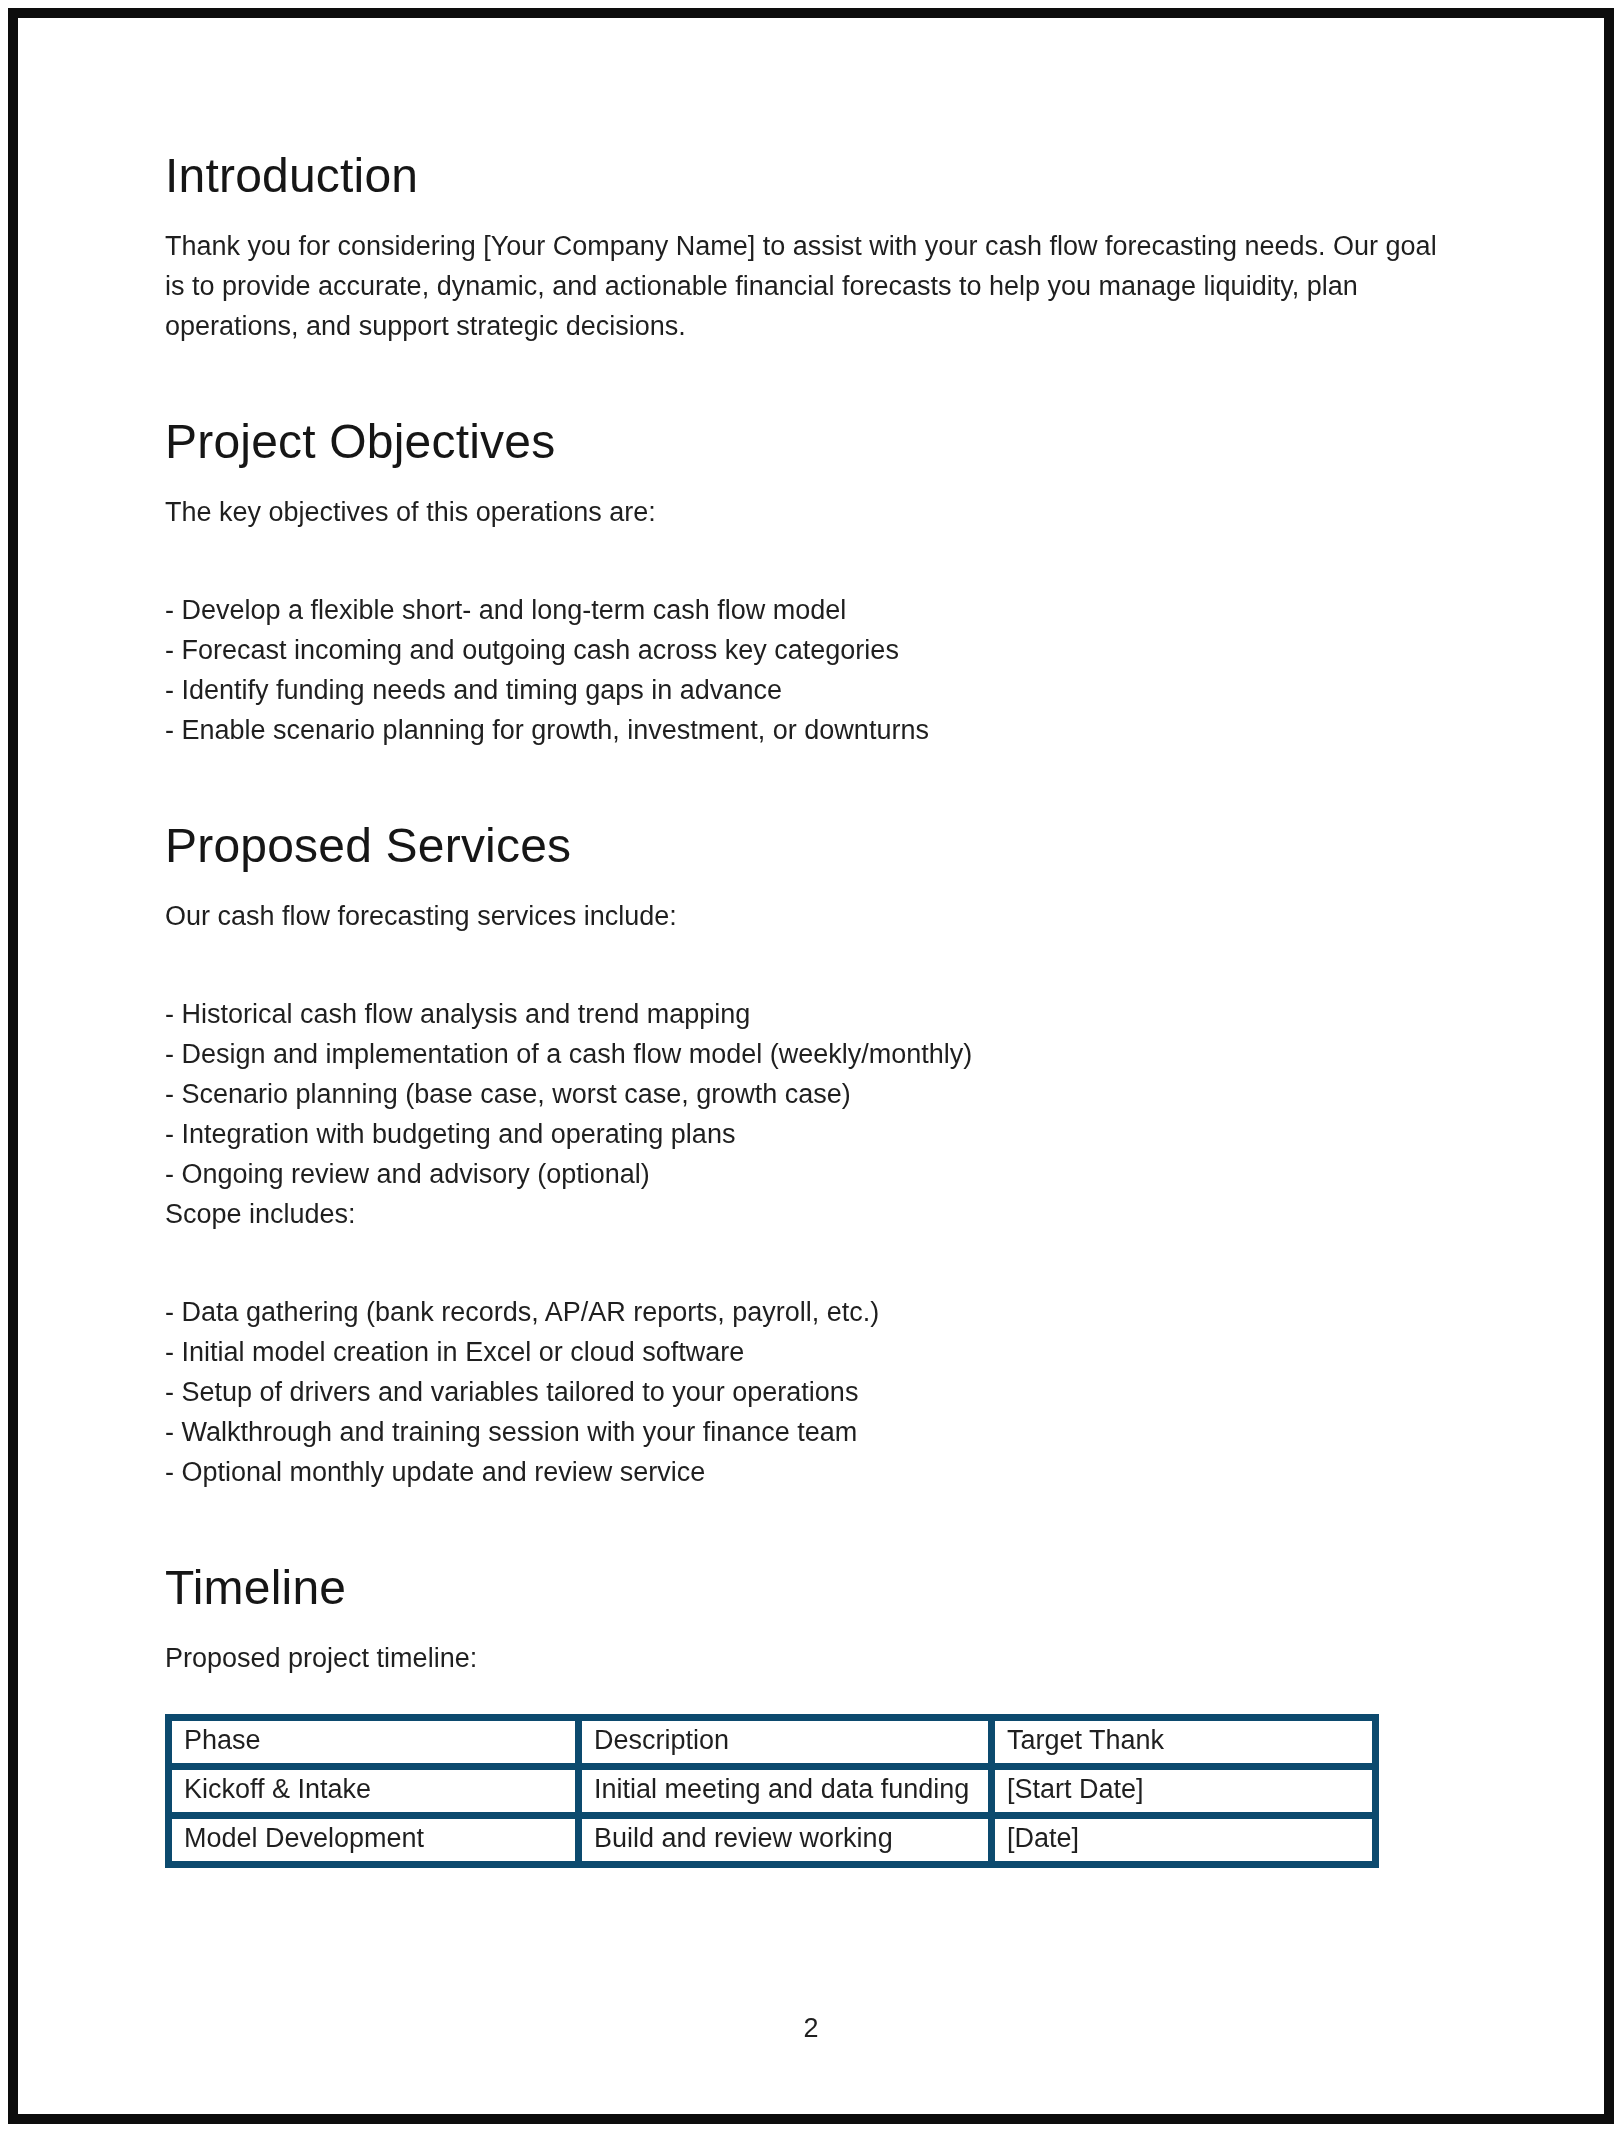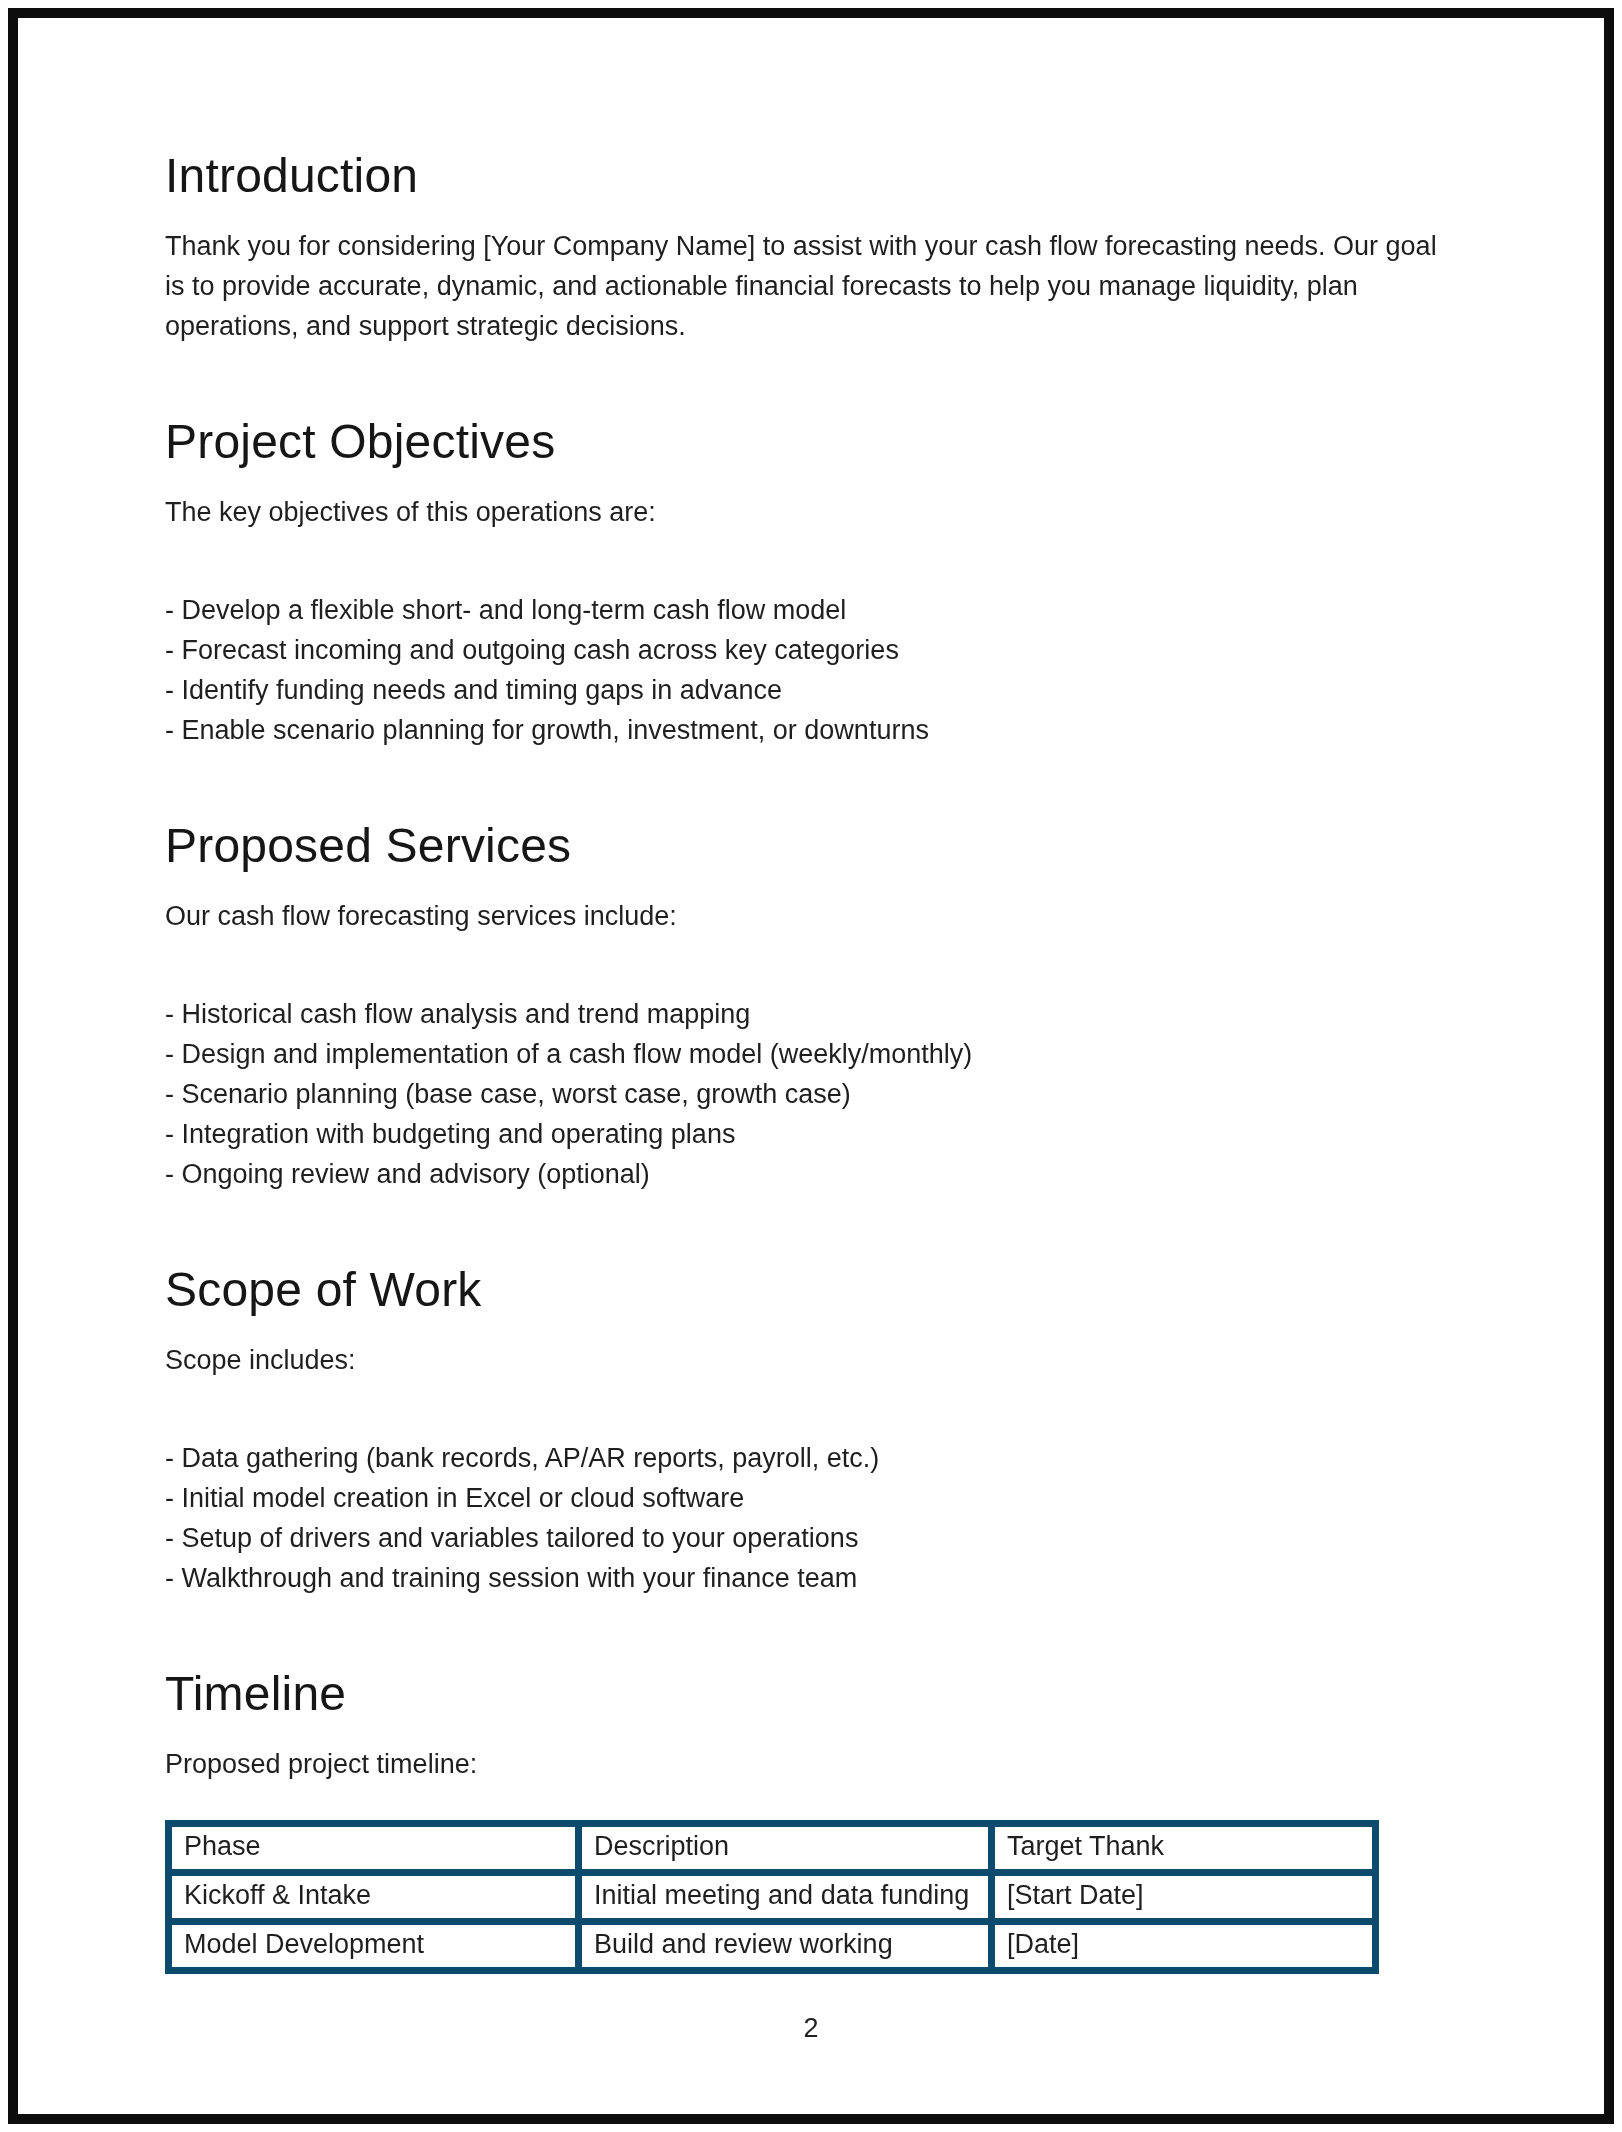--- a/index.html
+++ b/index.html
@@ -108,27 +108,27 @@
     <div class="item-list">
       <div class="list-item">- Historical cash flow analysis and trend mapping</div>
       <div class="list-item">- Design and implementation of a cash flow model (weekly/monthly)</div>
       <div class="list-item">- Scenario planning (base case, worst case, growth case)</div>
       <div class="list-item">- Integration with budgeting and operating plans</div>
       <div class="list-item">- Ongoing review and advisory (optional)</div>
     </div>
   </section>
 
   <section class="section">
-    <h1 class="section-heading">Scope of Work</h1>
     <p class="section-intro">Scope includes:</p>
     <div class="item-list">
       <div class="list-item">- Data gathering (bank records, AP/AR reports, payroll, etc.)</div>
       <div class="list-item">- Initial model creation in Excel or cloud software</div>
       <div class="list-item">- Setup of drivers and variables tailored to your operations</div>
       <div class="list-item">- Walkthrough and training session with your finance team</div>
+      <div class="list-item">- Optional monthly update and review service</div>
     </div>
   </section>
 
   <section class="section">
     <h1 class="section-heading">Timeline</h1>
     <p class="section-intro">Proposed project timeline:</p>
 
     <table class="timeline">
       <colgroup>
         <col class="c1">

